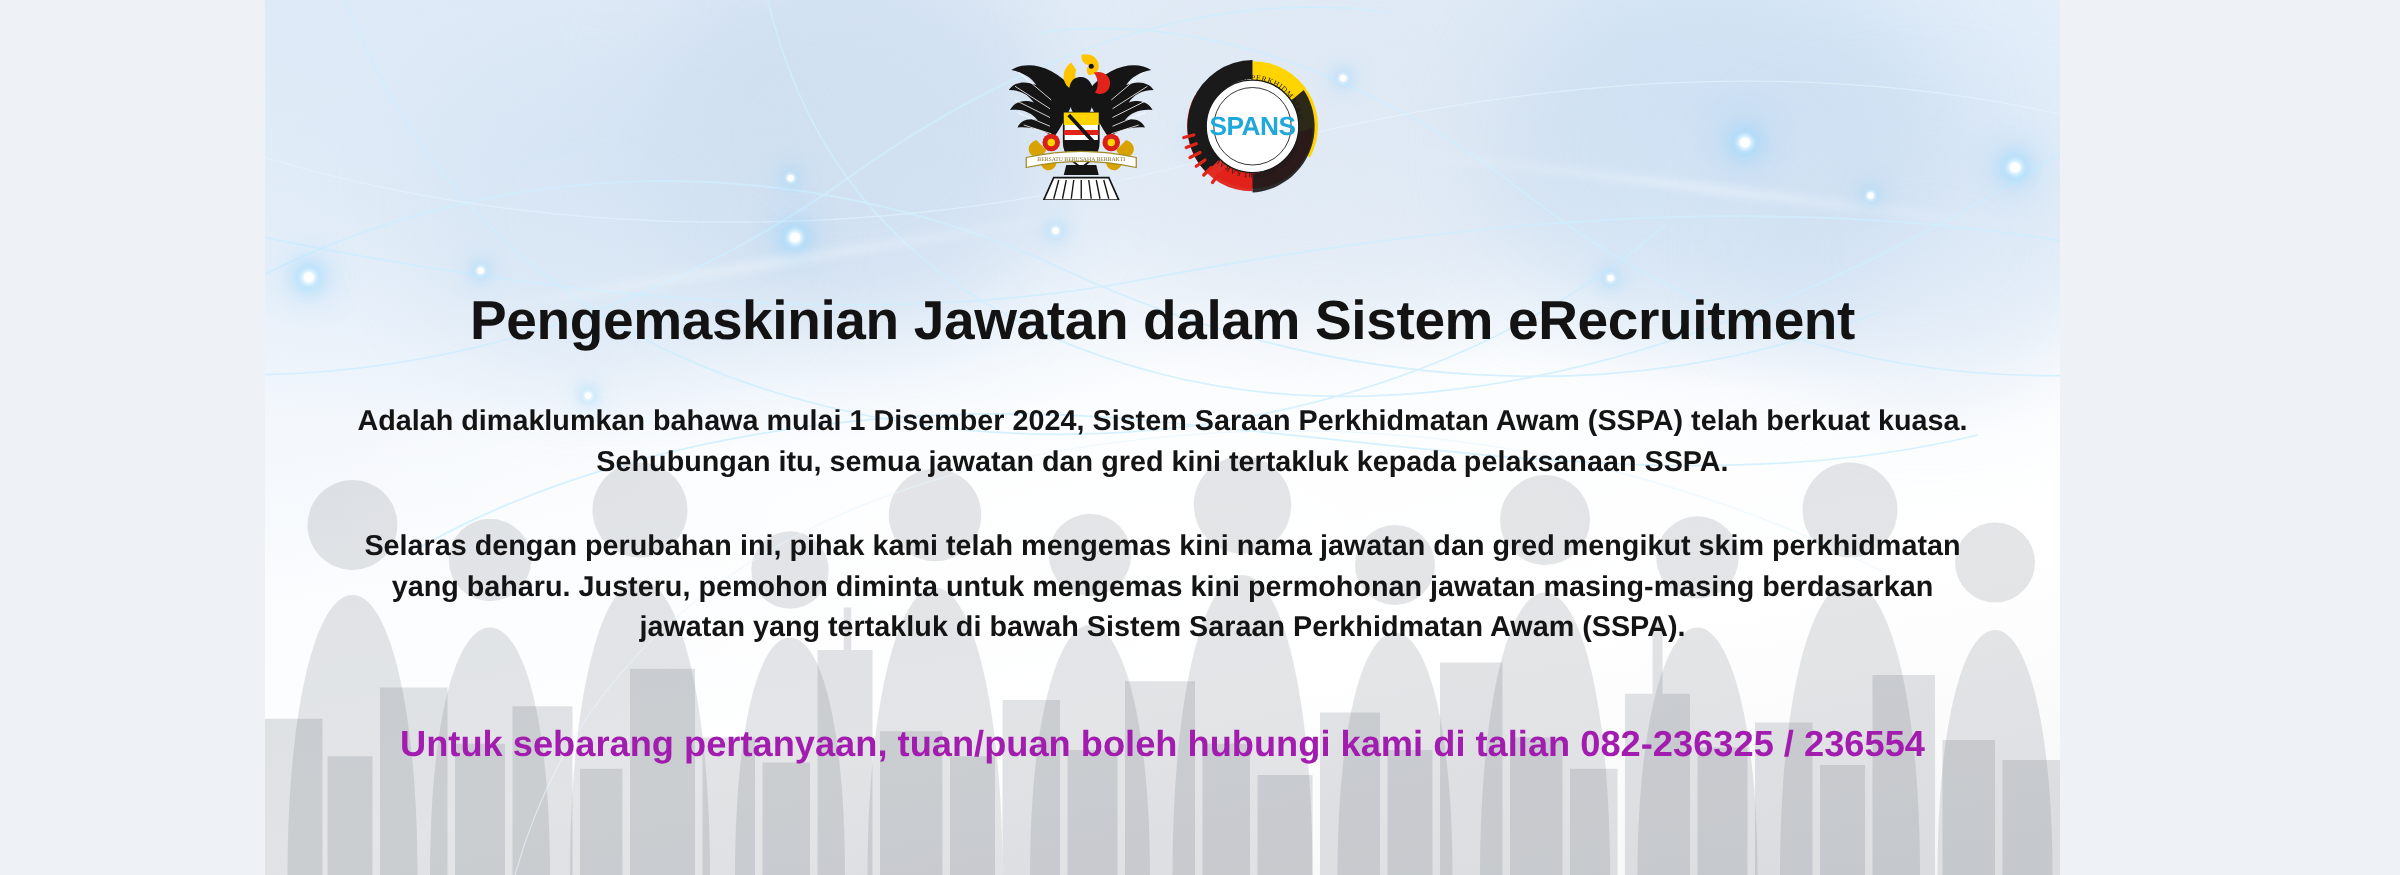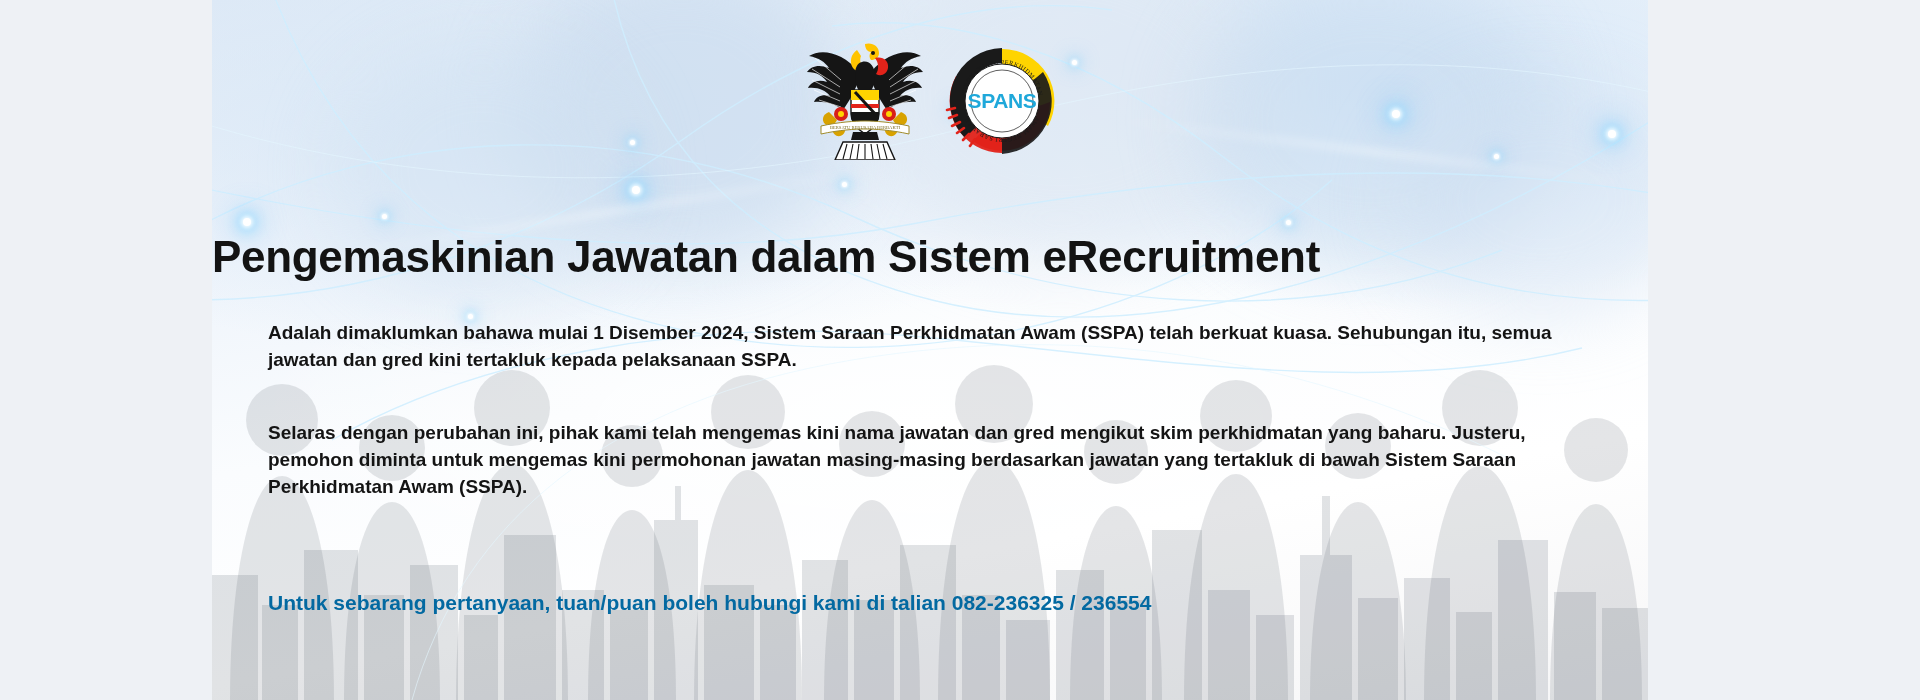--- a/index.html
+++ b/index.html
@@ -125,53 +125,54 @@
   .logo-crest { width: 132px; height: 132px; }
   .logo-spans { width: 118px; height: 118px; margin-top: 14px; }
 
   
   .content {
     position: absolute;
     left: 0;
     top: 0;
     width: 1436px;
     height: 548px;
+    text-align: center;
     color: #111111;
   }
   .title {
     position: absolute;
     left: 0;
     right: 0;
     top: 232px;
     font-size: 44px;
     font-weight: 700;
     letter-spacing: -0.3px;
     line-height: 1.15;
     color: #131313;
   }
   .para {
     position: absolute;
     left: 56px;
     right: 56px;
-    font-size: 19px;
+    font-size: 23px;
     font-weight: 700;
     line-height: 1.42;
     color: #141414;
   }
   .para-1 { top: 320px; }
   .para-2 { top: 420px; }
   .contact {
     position: absolute;
     left: 56px;
     right: 56px;
-    top: 588px;
-    font-size: 21px;
+    top: 576px;
+    font-size: 29px;
     font-weight: 700;
     line-height: 1.42;
-    color: #0369a1;
+    color: #a21caf;
   }
 </style>
 </head>
 <body>
 
 <div class="page">
 
   <div class="banner">
 
     <div class="bg-base"></div>

